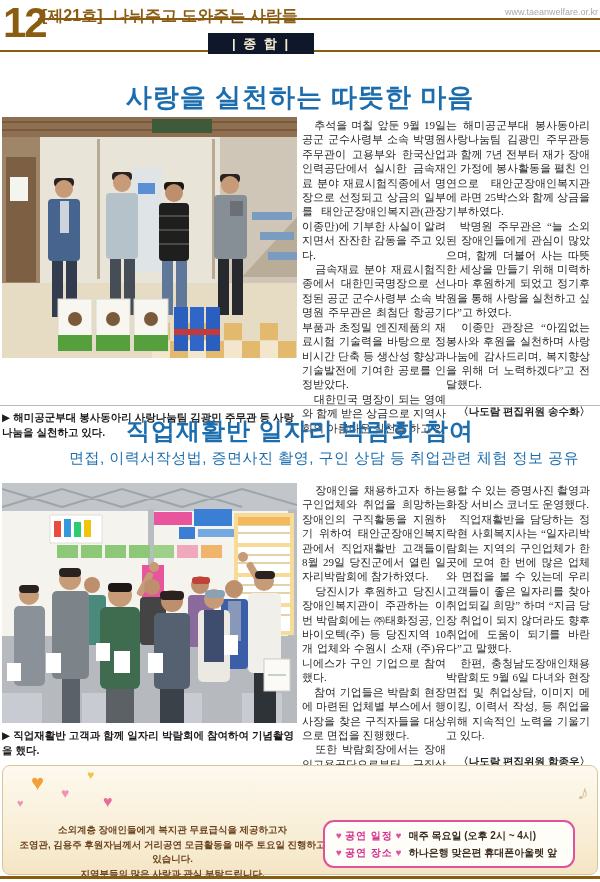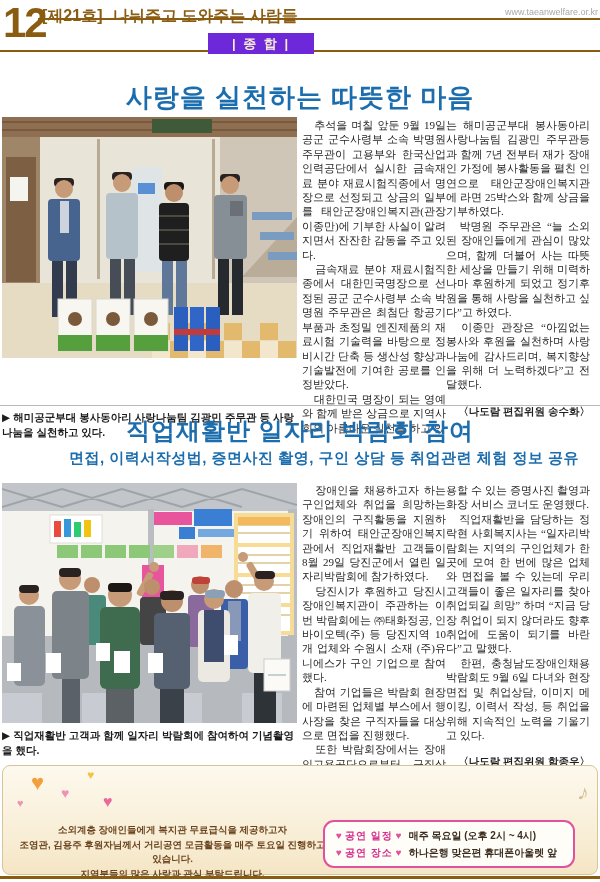--- a/index.html
+++ b/index.html
@@ -8,30 +8,30 @@
   
   .pagenum{position:absolute;left:3px;top:2px;font-size:42px;font-weight:800;
            color:#8a5c12;line-height:1;letter-spacing:-2px;}
   .issue-row{position:absolute;left:42px;top:6px;color:#8a5c12;font-size:16px;white-space:nowrap;}
   .issue-label{font-weight:bold;margin-right:6px;}
   .issue-tagline{font-weight:600;}
   .website{position:absolute;right:2px;top:7px;font-size:9px;color:#a9a9a9;}
   .rule{position:absolute;background:#8a5c12;}
   .rule-top{left:38px;right:0;top:18px;height:2px;}
   .rule-main{left:0;right:0;top:50px;height:2px;}
-  .section-box{position:absolute;left:208px;top:33px;width:106px;height:21px;background:#6d28d9;
+  .section-box{position:absolute;left:208px;top:33px;width:106px;height:21px;background:#0f172a;
                color:#f7edd2;font-size:13px;font-weight:bold;text-align:center;line-height:21px;
                letter-spacing:2px;}
   
   .headline{position:absolute;left:0;right:0;margin:0;text-align:center;color:#1c6dad;
             font-weight:800;letter-spacing:1px;}
   .a1-title{top:80px;font-size:26px;}
   .a2-title{top:415px;font-size:24px;}
   .subheadline{position:absolute;left:0;right:0;top:449px;text-align:center;color:#1c6dad;
-               font-size:15px;font-weight:bold;letter-spacing:0.5px;padding-left:48px;}
+               font-size:15px;font-weight:normal;letter-spacing:0.5px;padding-left:48px;}
   .photo{position:absolute;left:2px;width:295px;overflow:hidden;background:#eee;}
   .photo1{top:117px;height:241px;}
   .photo2{top:483px;height:240px;}
   .caption{position:absolute;left:2px;width:292px;font-size:10.5px;font-weight:bold;
            color:#1c1c1c;line-height:1.45;text-align:justify;}
   .cap1{top:378px;margin-top:32px;}
   .cap2{top:728px;}
   .cols{position:absolute;left:302px;width:296px;display:flex;}
   .cols1{top:118px;}
   .cols2{top:483px;}

